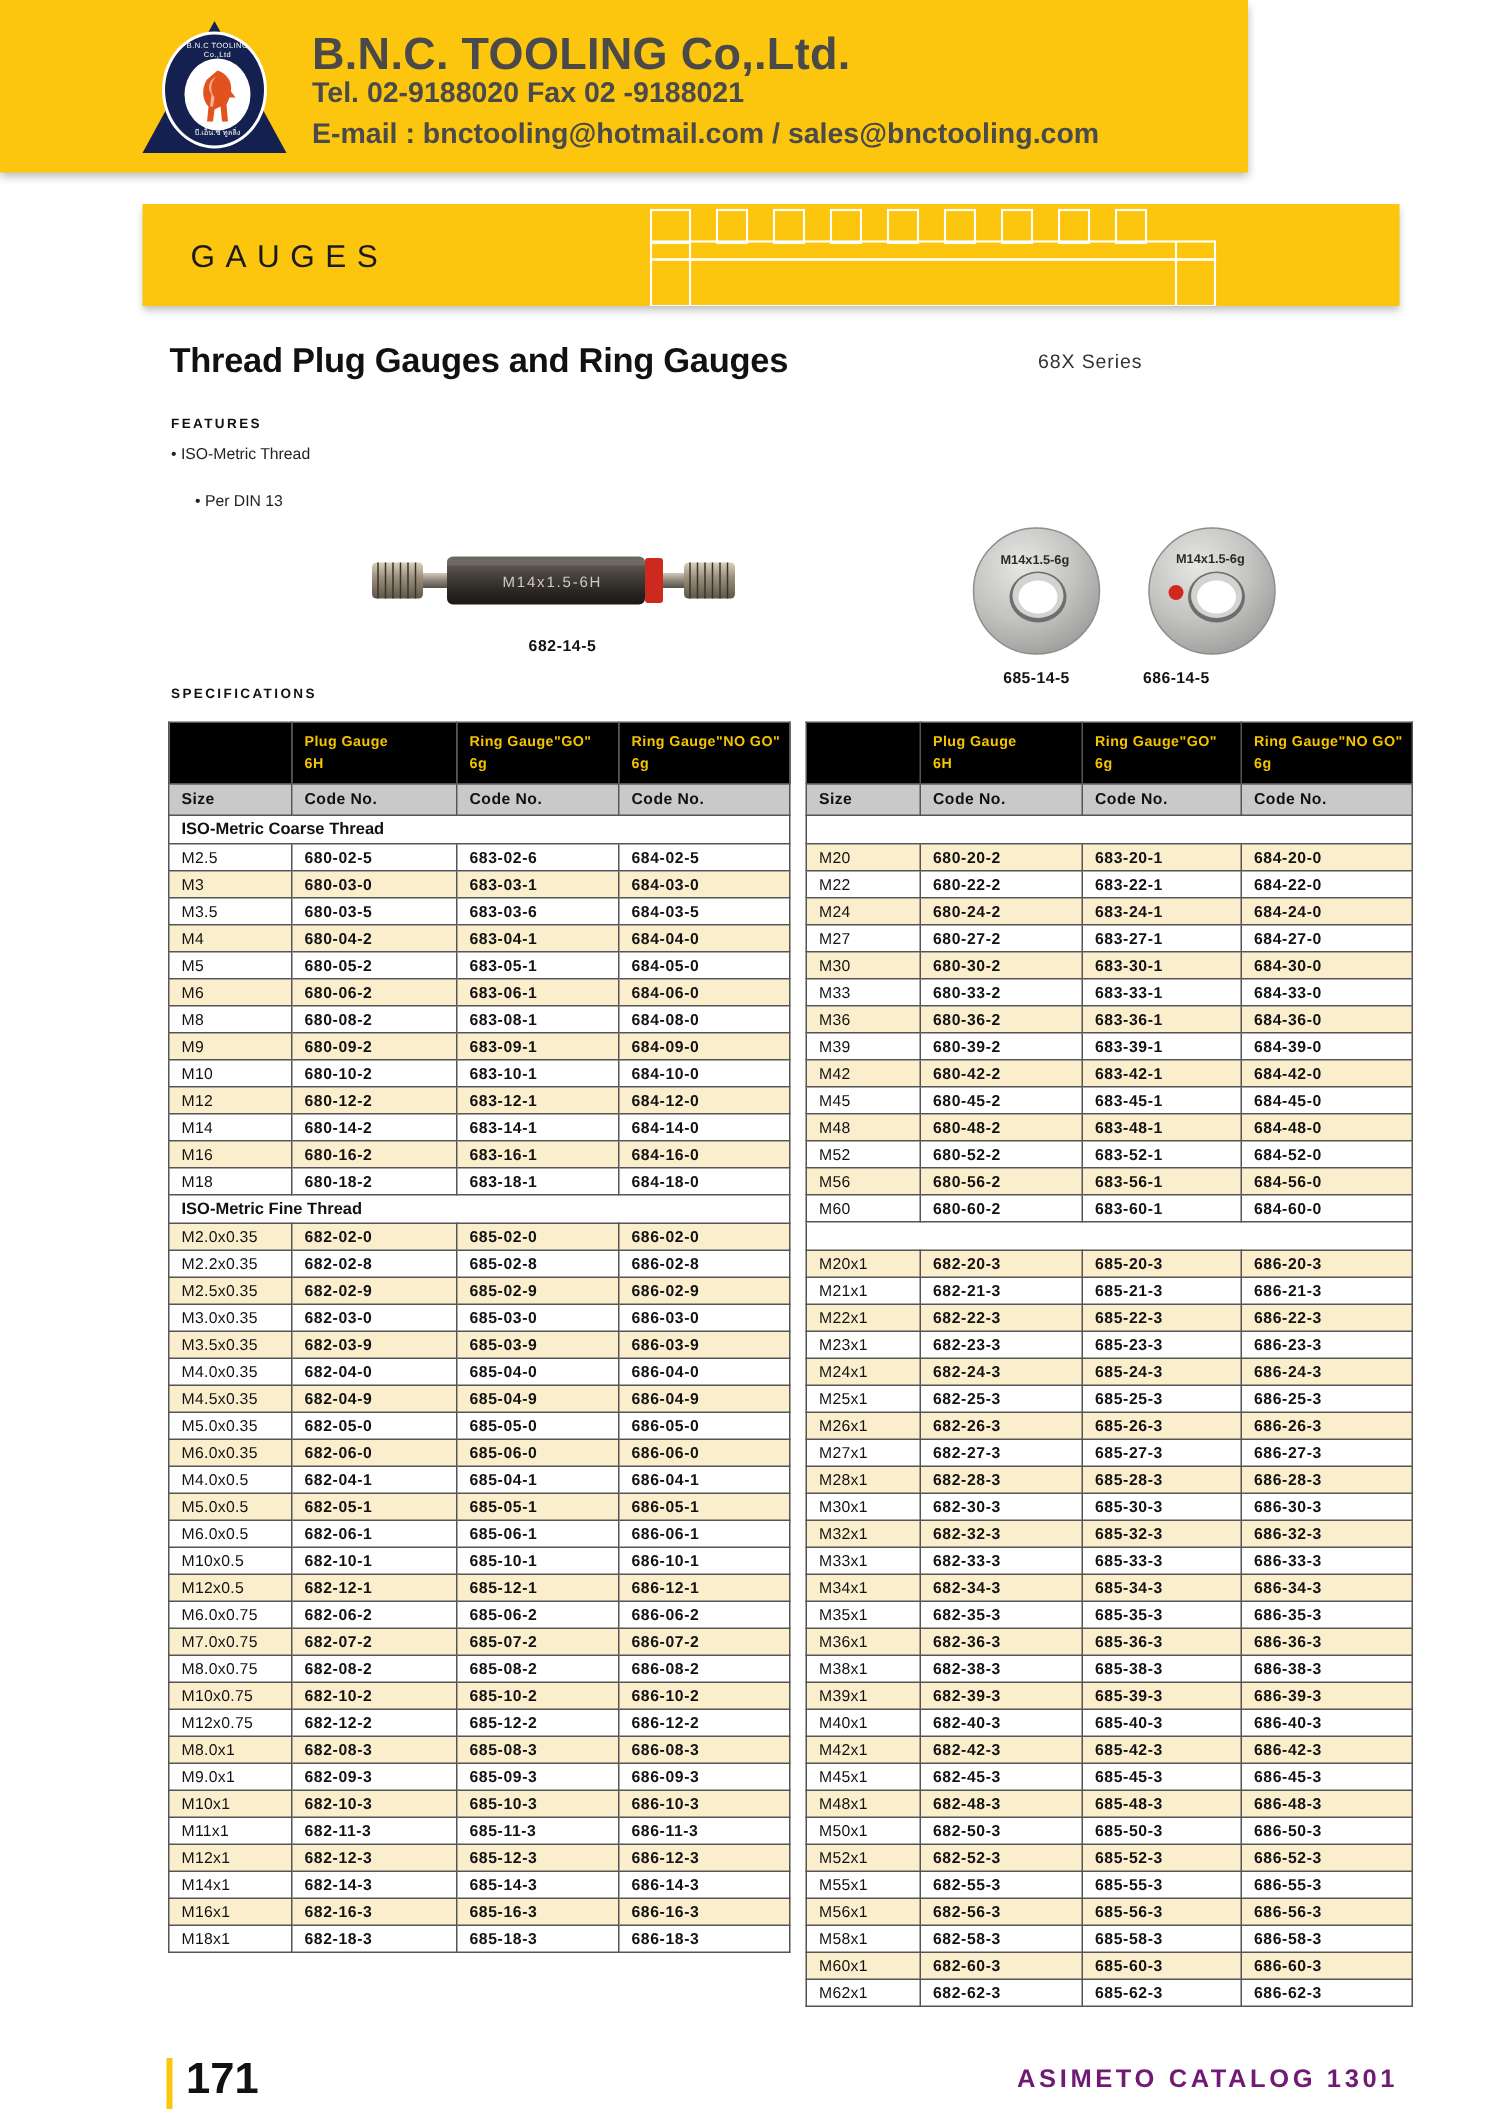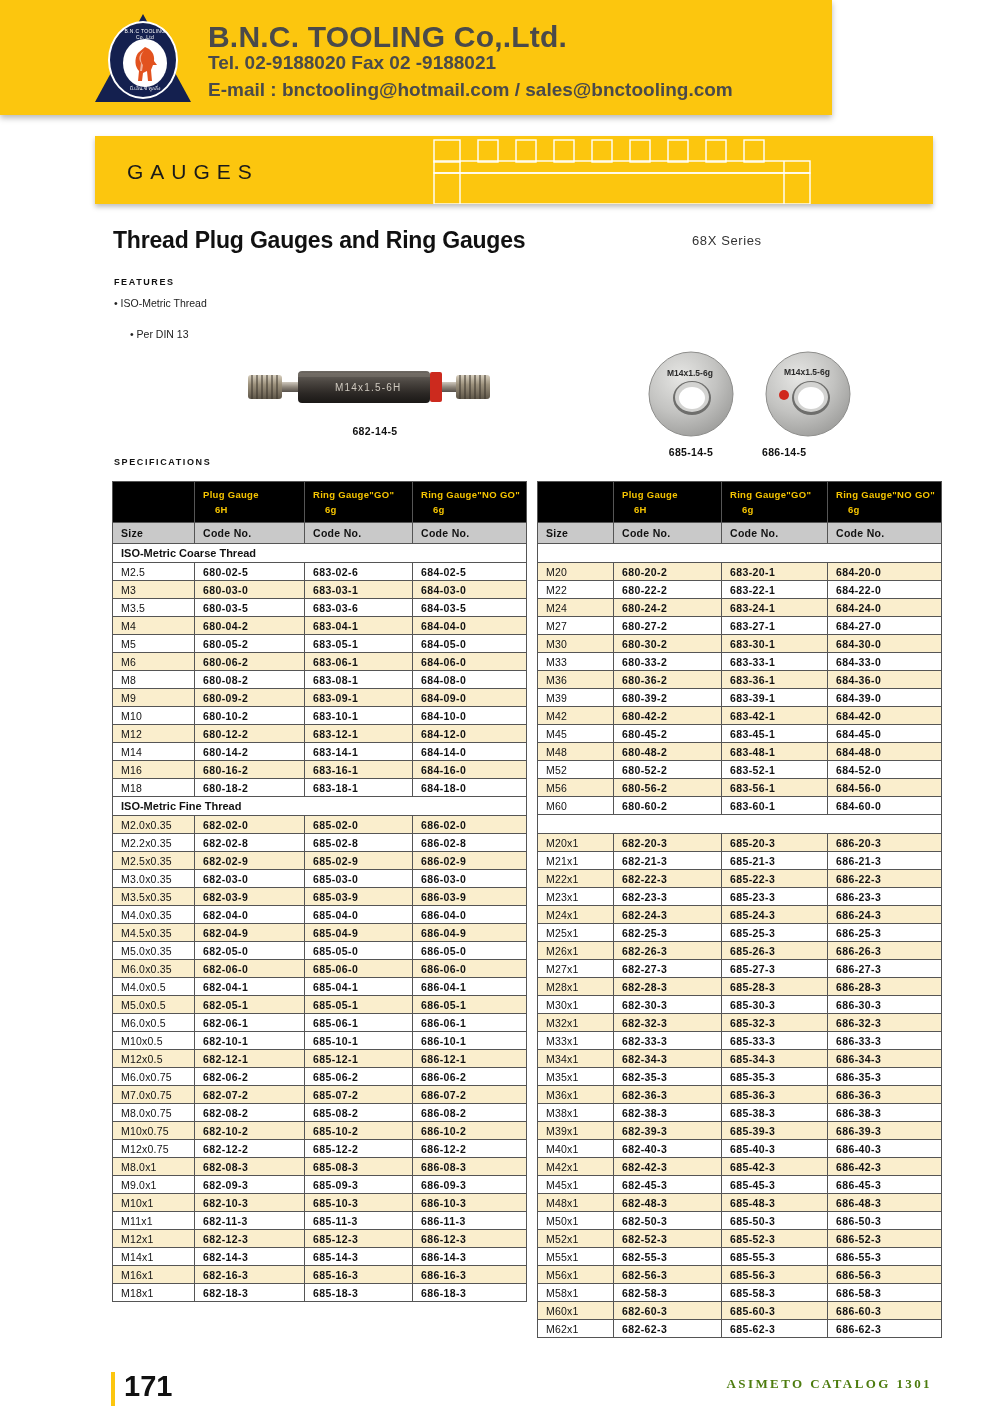--- a/index.html
+++ b/index.html
@@ -145,21 +145,21 @@
   .tbl td, .tbl th { border: 1px solid #555; padding: 0; }
 
   .hdr-cell {
     background: #000000; color: #f5c400;
     font-size: 9.5px; font-weight: bold;
     padding: 5px 0 5px 8px !important;
     letter-spacing: .3px; height: 38px;
     vertical-align: top; line-height: 15px;
     text-align: left;
   }
-  .hdr-cell .l2 { display: block; margin-left: 12px; }
+  .hdr-cell .l2 { display: block; }
   .sub-cell {
     background: #c9c9c9; color: #111;
     font-size: 10.5px; font-weight: bold;
     padding: 4px 0 4px 8px !important;
     letter-spacing: .3px; text-align: left; margin-left: 20px;
   }
   .sec-cell {
     background: #ffffff; color: #111;
     font-size: 11px; font-weight: bold;
     padding: 3px 0 3px 8px !important;
@@ -184,23 +184,22 @@
   .foot-rule {
     position: absolute; left: 111px; top: 1372px;
     width: 4px; height: 34px; background: #fcc60e;
   }
   .pageno {
     position: absolute; left: 124px; top: 1370px;
     font-size: 29px; font-weight: bold; color: #111;
   }
   .catalog {
     position: absolute; right: 68px; top: 1376px;
-    font-size: 13px; font-weight: bold; color: #4d7c0f;
+    font-size: 17px; font-weight: bold; color: #701a75;
     letter-spacing: 2.4px;
-    font-family: Liberation Serif, serif;
   }
 </style>
 </head>
 <body>
 
 <div class="page">
 
   <div class="topbar">
     <div class="logo-wrap">
       <div class="logo-tri"></div>

